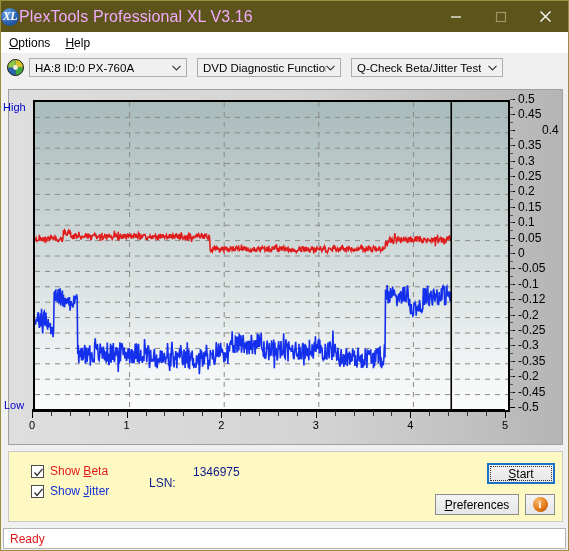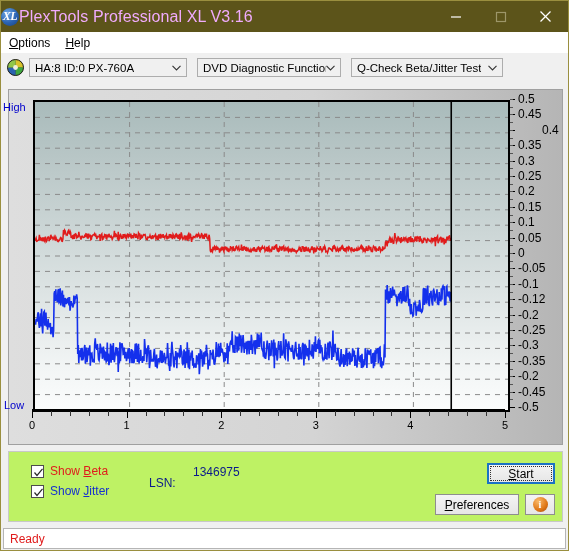--- a/index.html
+++ b/index.html
@@ -204,21 +204,21 @@
     color: #000;
     transform: translateX(-50%);
   }
 
   
   .bottom-panel {
     position: absolute;
     left: 7px; top: 450px;
     width: 555px;
     height: 71px;
-    background: #bef264;
+    background: #fef9c3;
     border: 1px solid #c8c8c8;
     box-sizing: border-box;
   }
   .chk-row {
     position: absolute;
     display: flex;
     align-items: center;
     font-size: 12px;
   }
   #row-beta  { left: 22px; top: 12px; }

